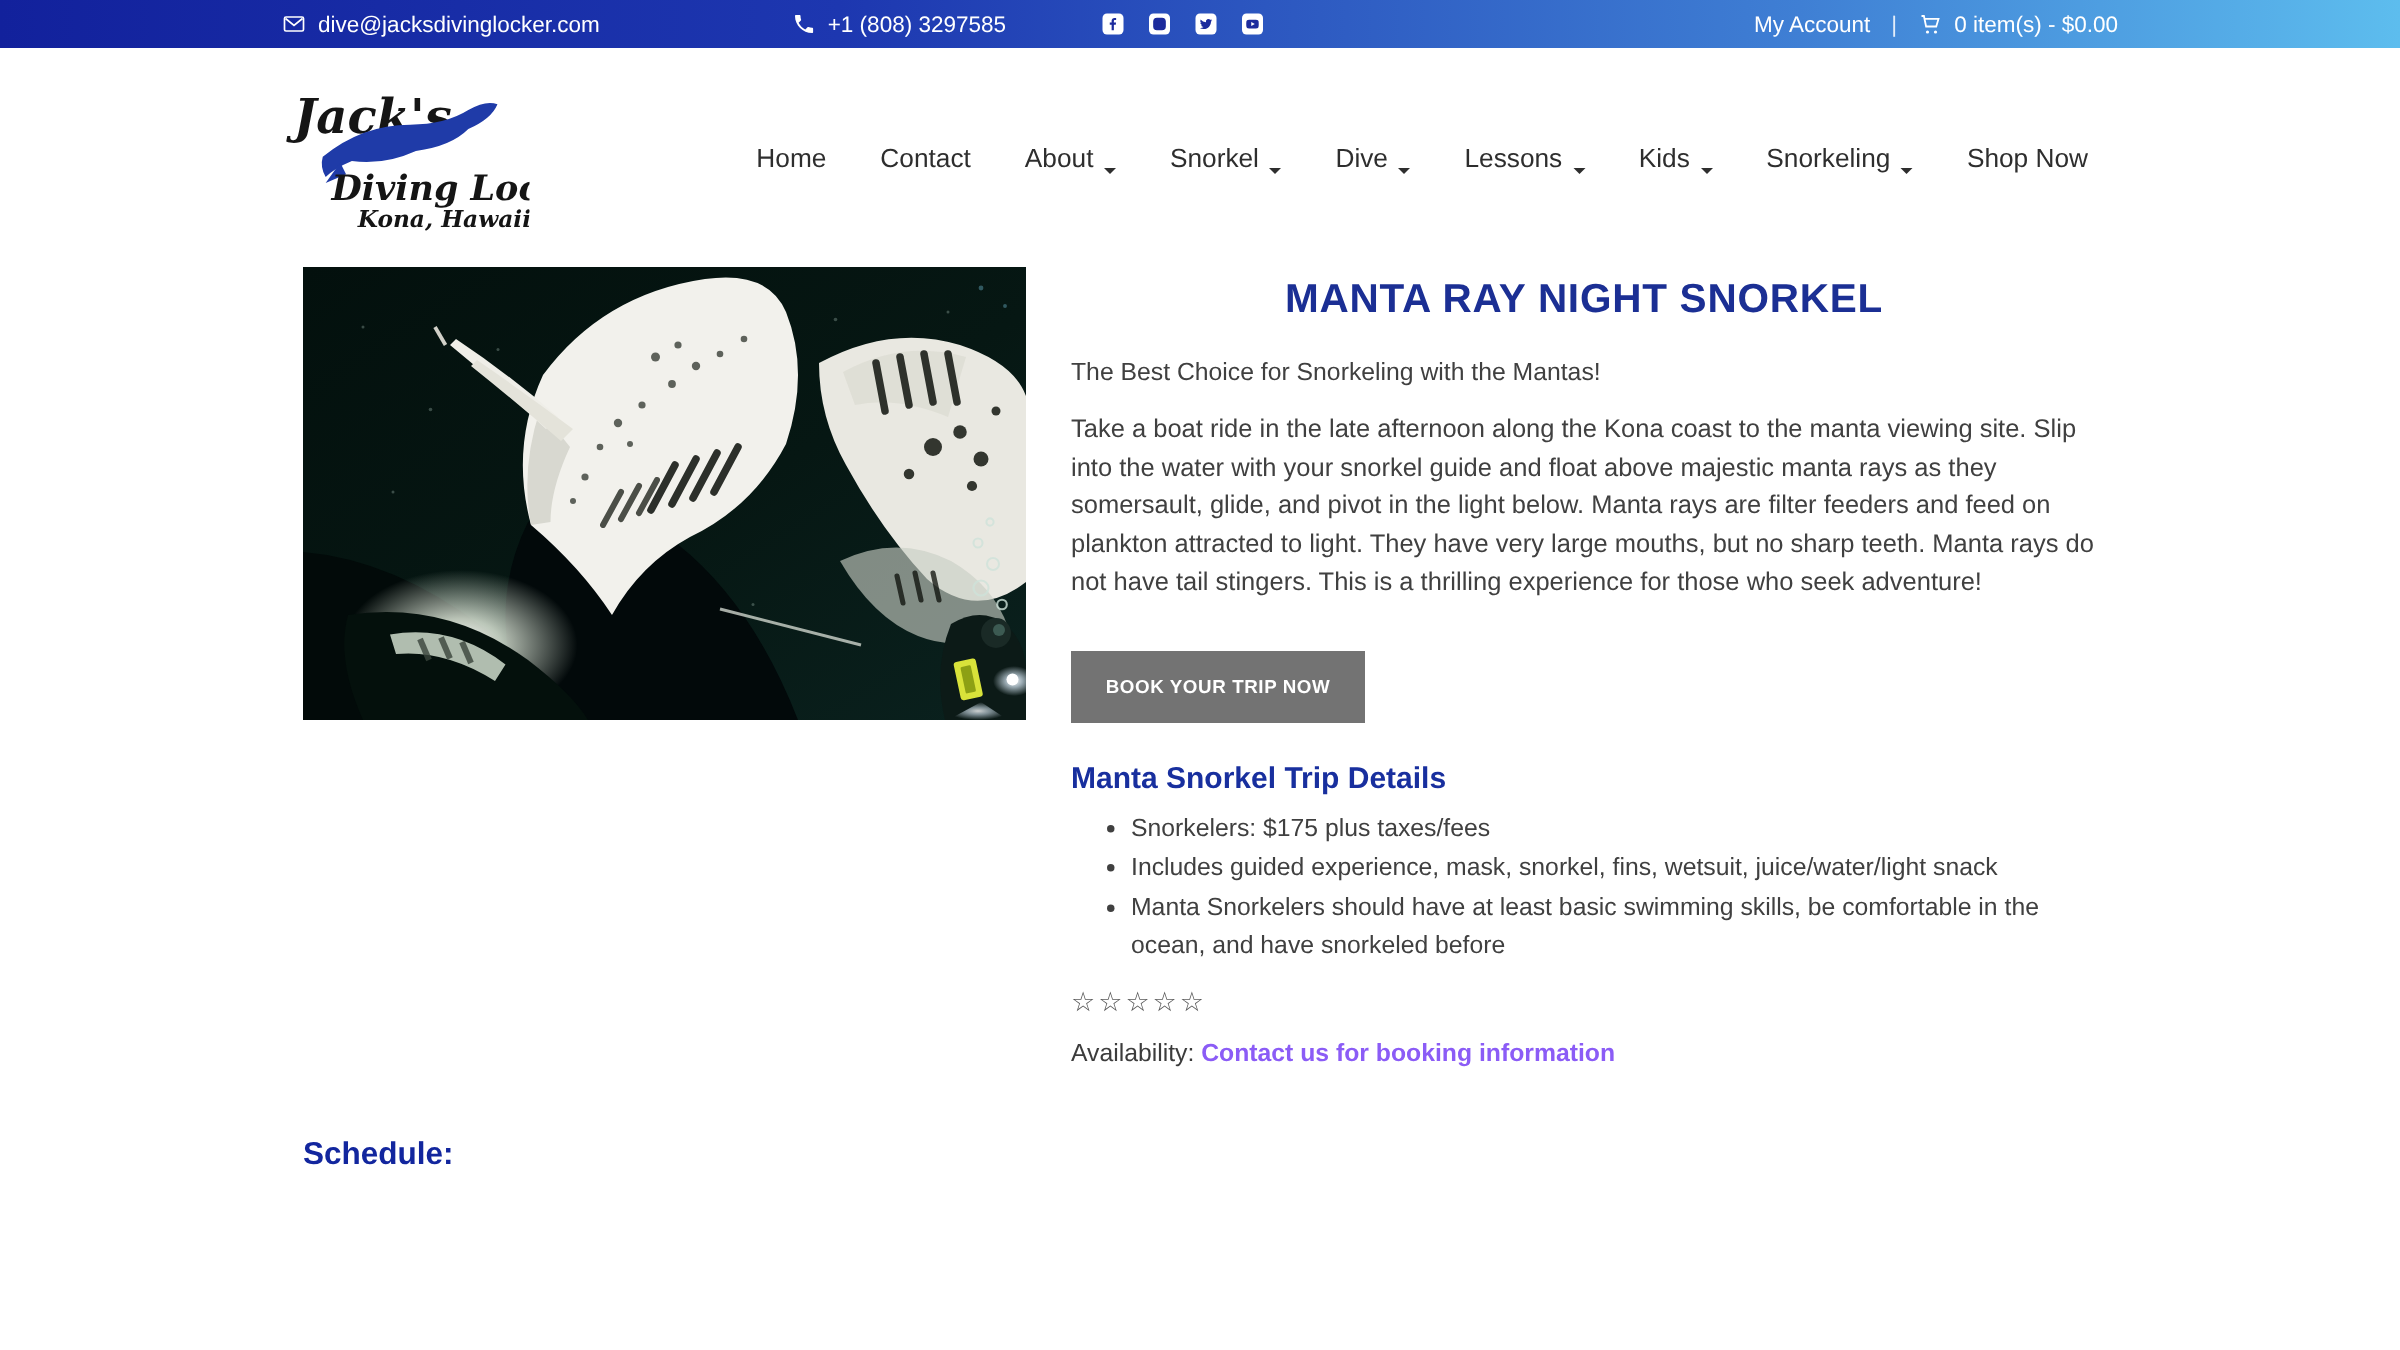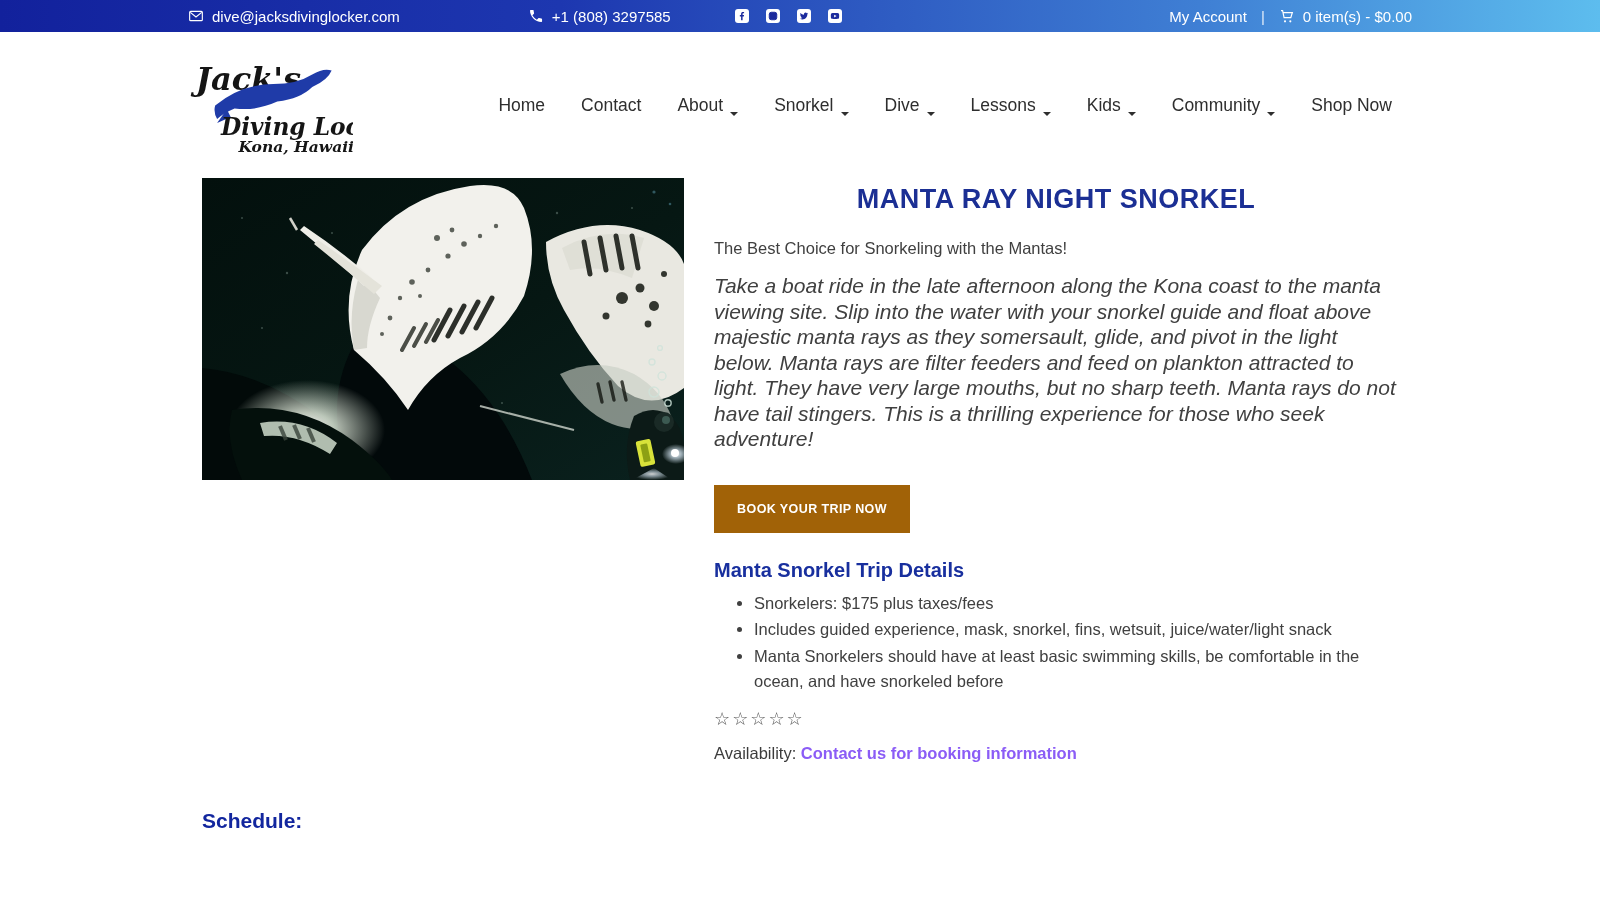--- a/index.html
+++ b/index.html
@@ -28,22 +28,22 @@
   .caret { width: 0; height: 0; border-left: 4px solid transparent; border-right: 4px solid transparent; border-top: 4px solid #2e2e2e; margin-top: 2px; }
 
   
   .container { width: 1196px; margin: 0 auto; }
   .product-row { display: flex; gap: 30px; }
   .product-image { width: 482px; height: 302px; flex: 0 0 482px; cursor: pointer; }
   .product-col { flex: 1; min-width: 0; }
   .product-title { font-family: Liberation Sans, sans-serif; font-weight: bold; font-size: 27px;
     color: #1b2f94; text-align: center; letter-spacing: .5px; margin: 6px 0 24px 0; }
   .lead { font-size: 16.5px; color: #404040; margin-bottom: 15px; }
-  .desc { font-size: 21px; line-height: 25.5px; color: #404040; font-style: italic; }
-  .book-btn { margin-top: 33px; width: 196px; height: 48px; background: #a16207; color: #ffffff;
+  .desc { font-size: 17px; line-height: 25.5px; color: #404040; }
+  .book-btn { margin-top: 33px; width: 196px; height: 48px; background: #737373; color: #ffffff;
     border: none; font-family: "Liberation Sans", sans-serif; font-weight: bold; font-size: 12.5px;
     letter-spacing: .4px; cursor: pointer; display: block; }
   .details-heading { margin-top: 26px; font-size: 20px; font-weight: bold; color: #182f9e; }
   .details-list { margin: 9px 0 0 0; padding-left: 40px; }
   .details-list li { font-size: 16.5px; line-height: 25.5px; color: #404040; margin-bottom: 1px; }
   .stars { margin-top: 13px; font-size: 18px; color: #5a5a5a; letter-spacing: 2px; cursor: pointer; }
   .availability { margin-top: 14px; font-size: 16.5px; color: #3c3c3c; }
   .availability b { color: #8b5cf6; }
 
   
@@ -150,21 +150,21 @@
       </span>
     <span class="nav-item">
         <span>Lessons</span>
         <span class="caret"></span>
       </span>
     <span class="nav-item">
         <span>Kids</span>
         <span class="caret"></span>
       </span>
     <span class="nav-item">
-        <span>Community</span>
+        <span>Snorkeling</span>
         <span class="caret"></span>
       </span>
     <span class="nav-item">
         <span>Shop Now</span>
       </span>
   </div>
 </div>
 
 <div class="container">
   <div class="product-row">

